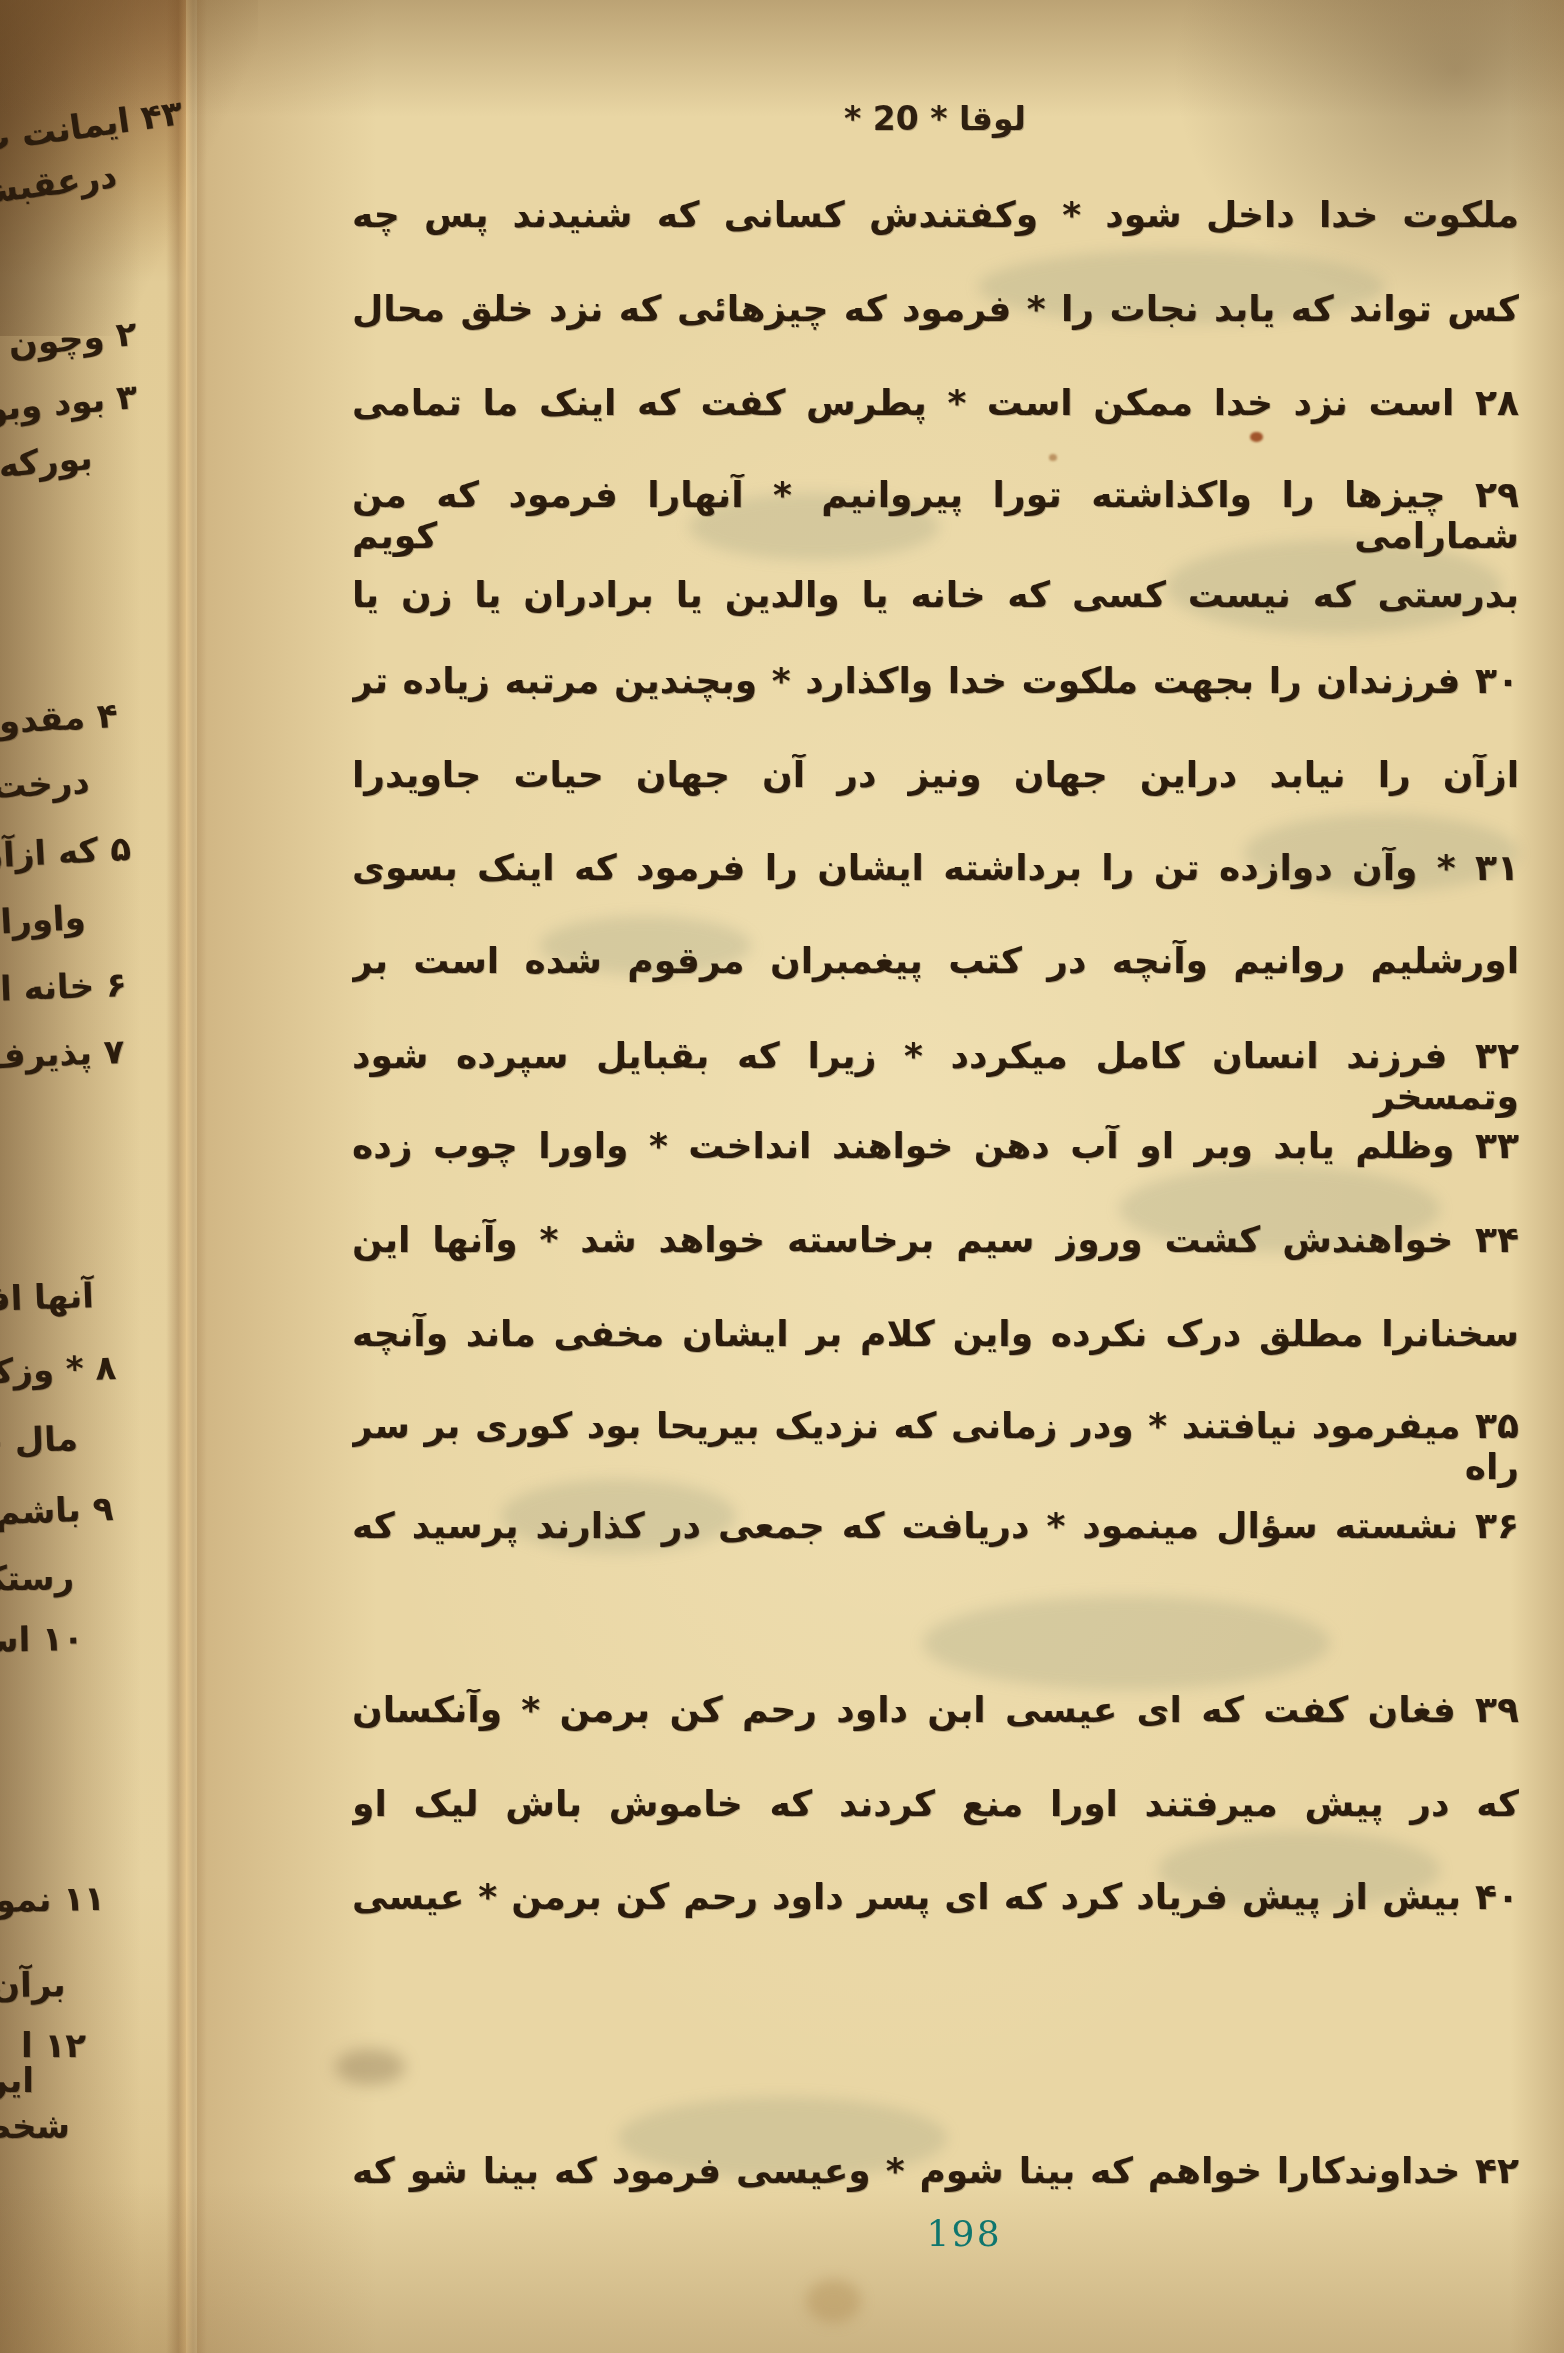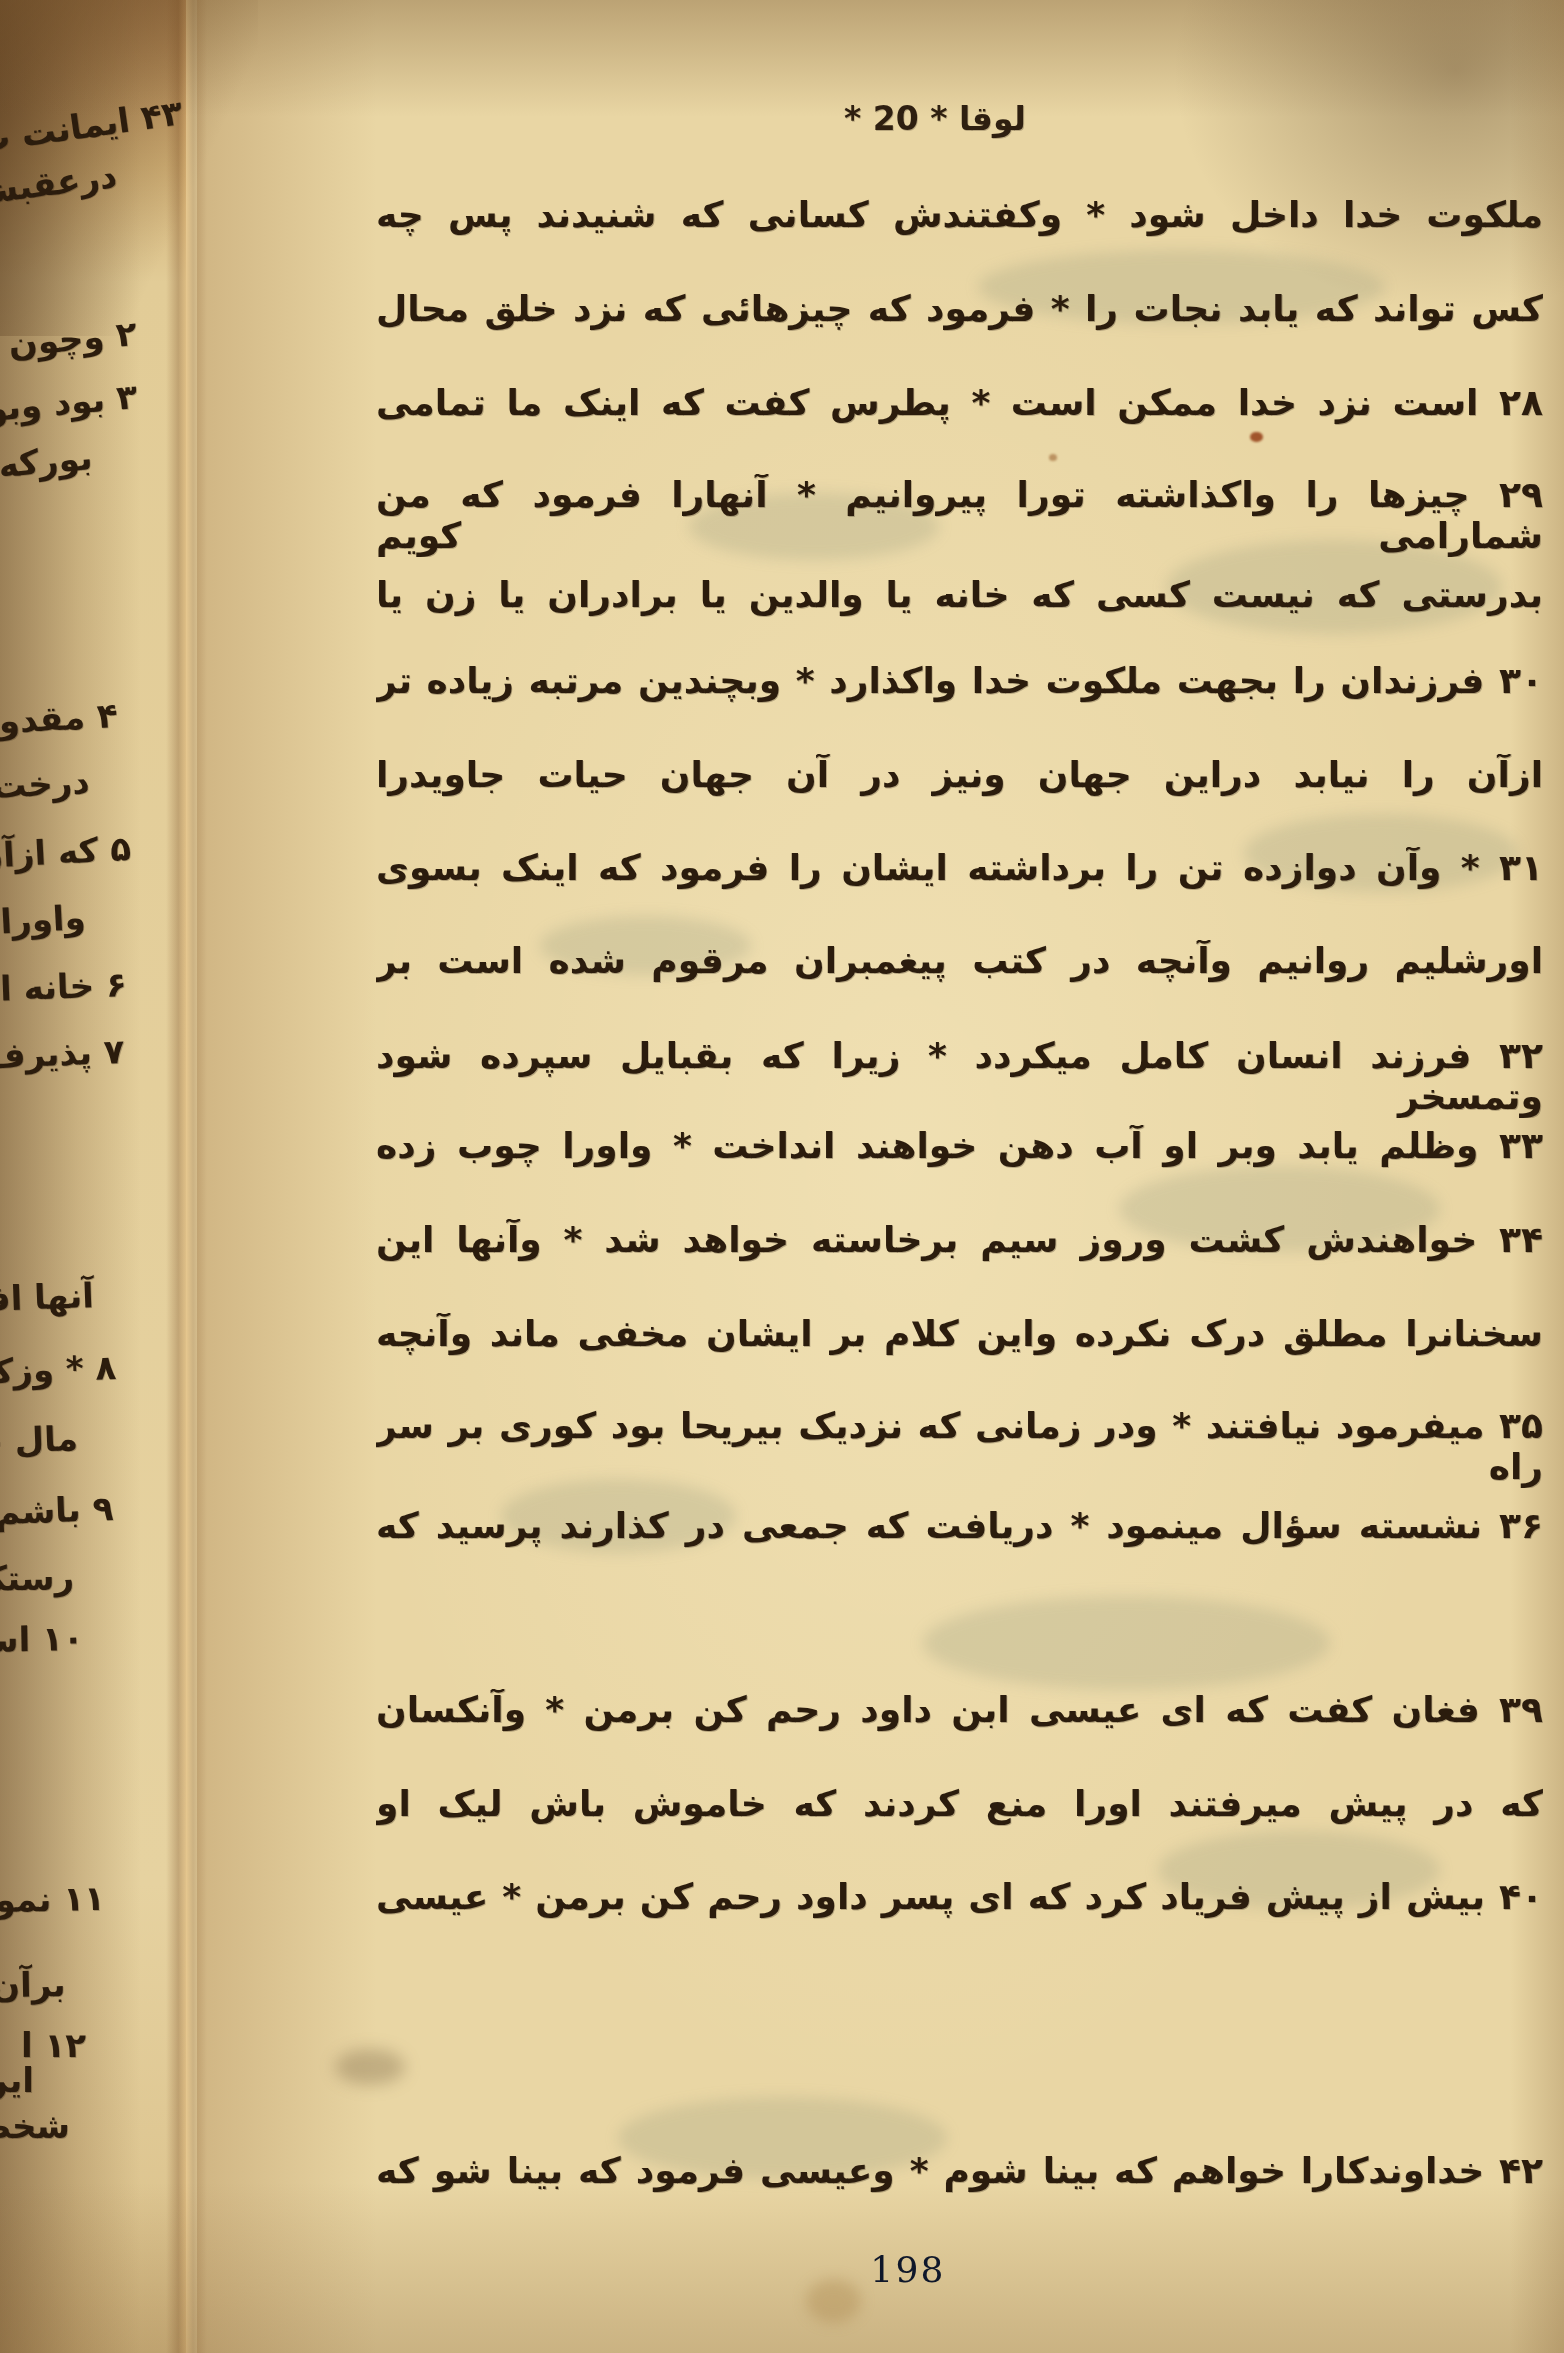--- a/index.html
+++ b/index.html
@@ -47,34 +47,32 @@
     font:700 33px "DejaVu Sans",sans-serif;color:#2e1f10;
     letter-spacing:5.5px;
     text-shadow:0.8px 0.8px 0 rgba(46,31,16,.25);
   }
   .bline{
     position:absolute;left:352px;width:1167px;height:83px;line-height:83px;
     direction:rtl;text-align:justify;text-align-last:justify;
     font:700 36px "DejaVu Sans",sans-serif;color:#2b1c0d;
     overflow:hidden;
     text-shadow:0.8px 0.8px 0 rgba(43,28,13,.28);
-    margin-left:24px;
   }
   .frag{
     position:absolute;direction:rtl;white-space:nowrap;
     font:700 34px "DejaVu Sans",sans-serif;color:#2b1c0d;
     transform-origin:right center;
     text-shadow:0.8px 0.8px 0 rgba(43,28,13,.28);
   }
   #folio{
     position:absolute;top:2213px;left:814px;width:188px;
-    text-align:center;
-    font:400 36px "DejaVu Serif",serif;color:#0f172a;
+    text-align:right;
+    font:400 36px "DejaVu Serif",serif;color:#0f766e;
     letter-spacing:2.3px;
-    margin-top:36px;
   }
 </style>
 </head>
 <body>
 
 <div id="photo">
 
   <div class="shade" id="left-page-base"></div>
   <div class="shade" id="left-edge-dark"></div>
   <div class="shade" id="top-left-dark"></div>

